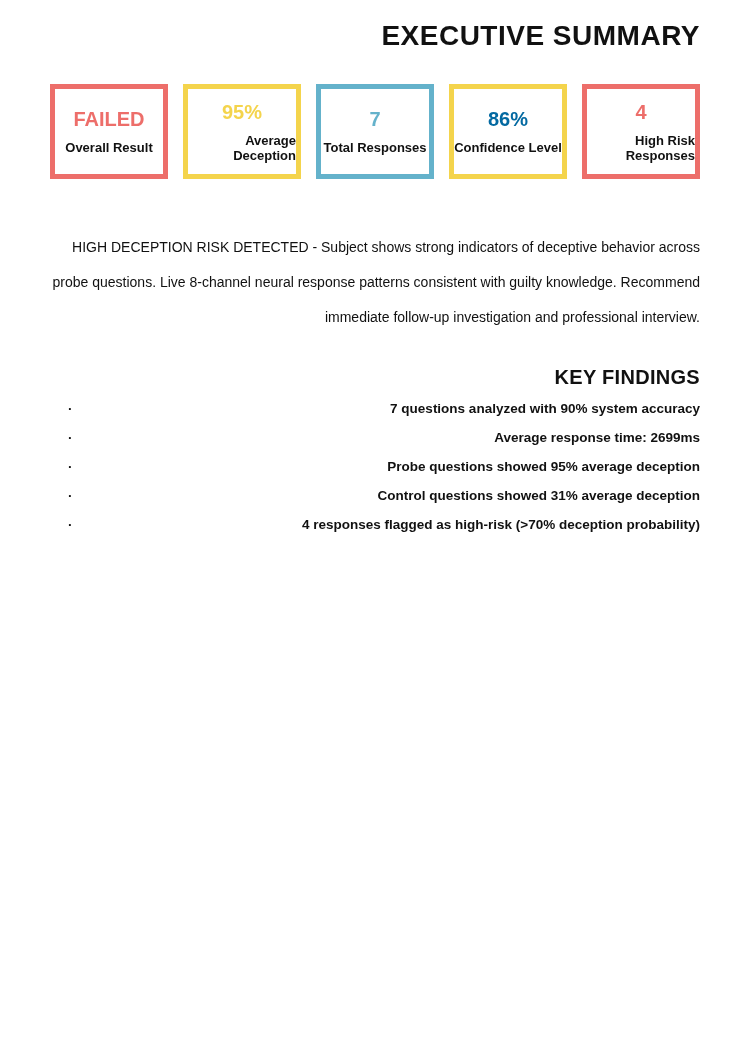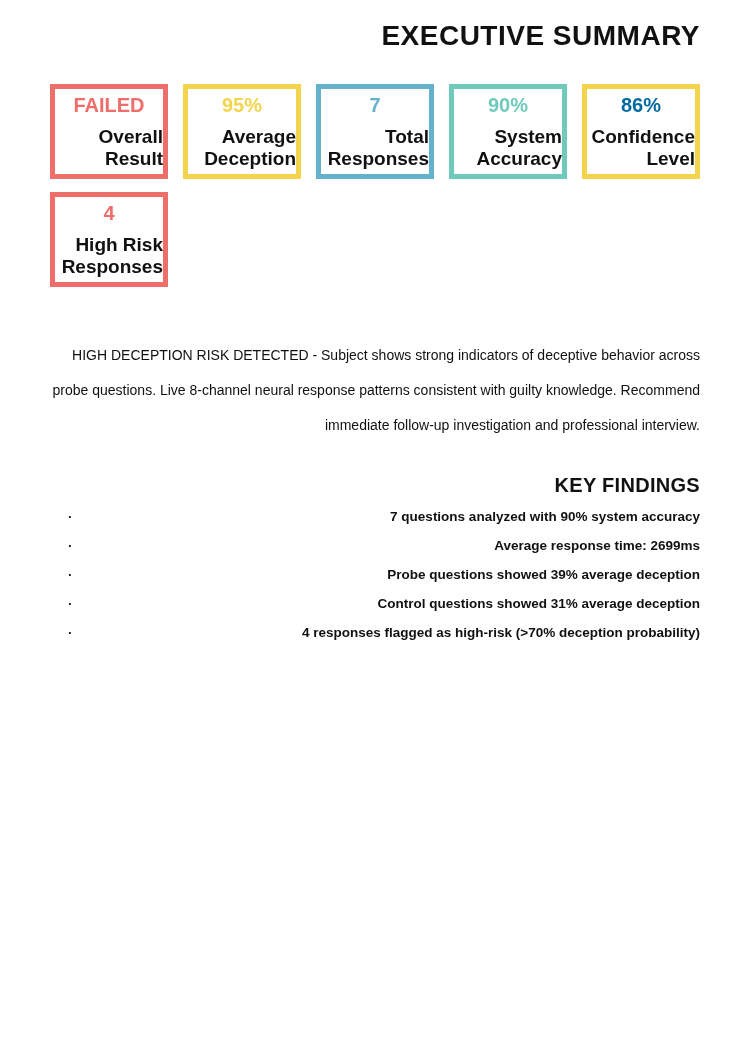--- a/index.html
+++ b/index.html
@@ -36,21 +36,21 @@
     flex-direction: column;
     align-items: center;
     justify-content: center;
   }
   .metric-value {
     font-size: 20px;
     font-weight: bold;
     margin-bottom: 9px;
   }
   .metric-label {
-    font-size: 19px;
+    font-size: 13px;
     font-weight: bold;
     color: #111111;
   }
   .section-heading {
     font-size: 20px;
     font-weight: bold;
     color: #111111;
     letter-spacing: 0.3px;
   }
   .assessment-section { margin-top: 51px; }
@@ -108,24 +108,20 @@
     <div class="metric-card" style="border-color: rgb(244, 212, 76);">
       <div class="metric-value" style="color: rgb(244, 212, 76);">95%</div>
       <div class="metric-label">Average Deception</div>
     </div>
 
     <div class="metric-card" style="border-color: rgb(100, 178, 203);">
       <div class="metric-value" style="color: rgb(100, 178, 203);">7</div>
       <div class="metric-label">Total Responses</div>
     </div>
 
-    <div class="metric-card" style="border-color: rgb(112, 202, 188);">
-      <div class="metric-value" style="color: rgb(112, 202, 188);">90%</div>
-      <div class="metric-label">System Accuracy</div>
-    </div>
 
     <div class="metric-card" style="border-color: rgb(244, 212, 76);">
       <div class="metric-value" style="color: #0369a1;">86%</div>
       <div class="metric-label">Confidence Level</div>
     </div>
 
     <div class="metric-card" style="border-color: rgb(237, 110, 106);">
       <div class="metric-value" style="color: rgb(237, 110, 106);">4</div>
       <div class="metric-label">High Risk Responses</div>
     </div>
@@ -134,21 +130,21 @@
 
   <div class="assessment-section">
     <p class="assessment-body">HIGH DECEPTION RISK DETECTED - Subject shows strong indicators of deceptive behavior across probe questions. Live 8-channel neural response patterns consistent with guilty knowledge. Recommend immediate follow-up investigation and professional interview.</p>
   </div>
 
   <div class="findings-section">
     <h2 class="section-heading">KEY FINDINGS</h2>
     <ul class="findings-list">
       <li class="finding-item">7 questions analyzed with 90% system accuracy</li>
       <li class="finding-item">Average response time: 2699ms</li>
-      <li class="finding-item">Probe questions showed 39% average deception</li>
+      <li class="finding-item">Probe questions showed 95% average deception</li>
       <li class="finding-item">Control questions showed 31% average deception</li>
       <li class="finding-item">4 responses flagged as high-risk (&gt;70% deception probability)</li>
     </ul>
   </div>
 
 </div>
 
 <div class="page-footer">Page 2 of 4</div>
 
 </body></html>

